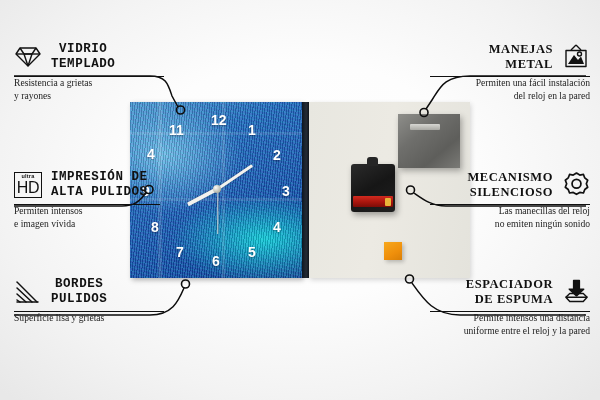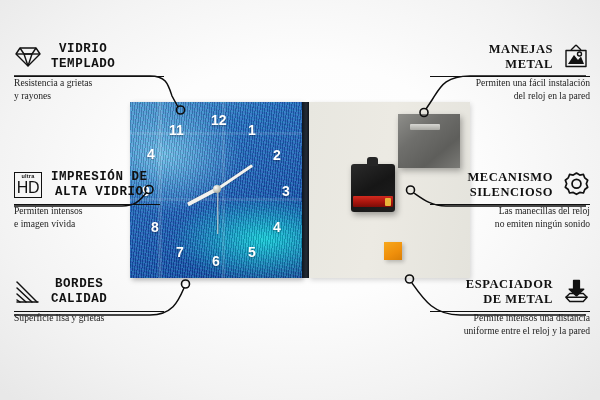--- a/index.html
+++ b/index.html
@@ -340,42 +340,42 @@
 
   <div class="feature left" id="feat-impresion">
     <div class="f-head">
       <span class="f-icon">
         <span class="hd-badge">
           <span class="hd-small">ultra</span>
           <span class="hd-big">HD</span>
         </span>
       </span>
       <span class="f-title">IMPRESIÓN DE
-ALTA VIDRIO</span>
+ALTA PULIDOS</span>
     </div>
     <div class="f-rule"></div>
     <div class="f-desc">Permiten intensos
 e imagen vívida</div>
   </div>
 
   <div class="feature left" id="feat-bordes">
     <div class="f-head">
       <span class="f-icon">
         <svg width="26" height="24" viewBox="0 0 26 24">
           <g fill="none" stroke="currentColor" stroke-width="1.5" stroke-linecap="round">
             <path d="M2 2 L22 22"></path>
             <path d="M2 8 L17 22"></path>
             <path d="M2 14 L11 22"></path>
             <path d="M2 20 L5 22"></path>
             <path d="M2 22 H23"></path>
           </g>
         </svg>
       </span>
       <span class="f-title">BORDES
-CALIDAD</span>
+PULIDOS</span>
     </div>
     <div class="f-rule"></div>
     <div class="f-desc">Superficie lisa y grietas</div>
   </div>
 
   <div class="feature right" id="feat-manejas">
     <div class="f-head">
       <span class="f-title">MANEJAS
 METAL</span>
       <span class="f-icon">
@@ -408,21 +408,21 @@
       </span>
     </div>
     <div class="f-rule"></div>
     <div class="f-desc">Las manecillas del reloj
 no emiten ningún sonido</div>
   </div>
 
   <div class="feature right" id="feat-espaciador">
     <div class="f-head">
       <span class="f-title">ESPACIADOR
-DE METAL</span>
+DE ESPUMA</span>
       <span class="f-icon">
         <svg width="27" height="26" viewBox="0 0 28 26">
           <g fill="none" stroke="currentColor" stroke-width="1.5" stroke-linejoin="round">
             <path d="M11 1 H17 V10 H21.5 L14 17 L6.5 10 H11 Z" fill="currentColor"></path>
             <path d="M14 18.5 L25 18.5 L21 22.8 H7 L3 18.5 Z"></path>
             <path d="M3 18.5 L7 14.6 H21 L25 18.5"></path>
           </g>
         </svg>
       </span>
     </div>

